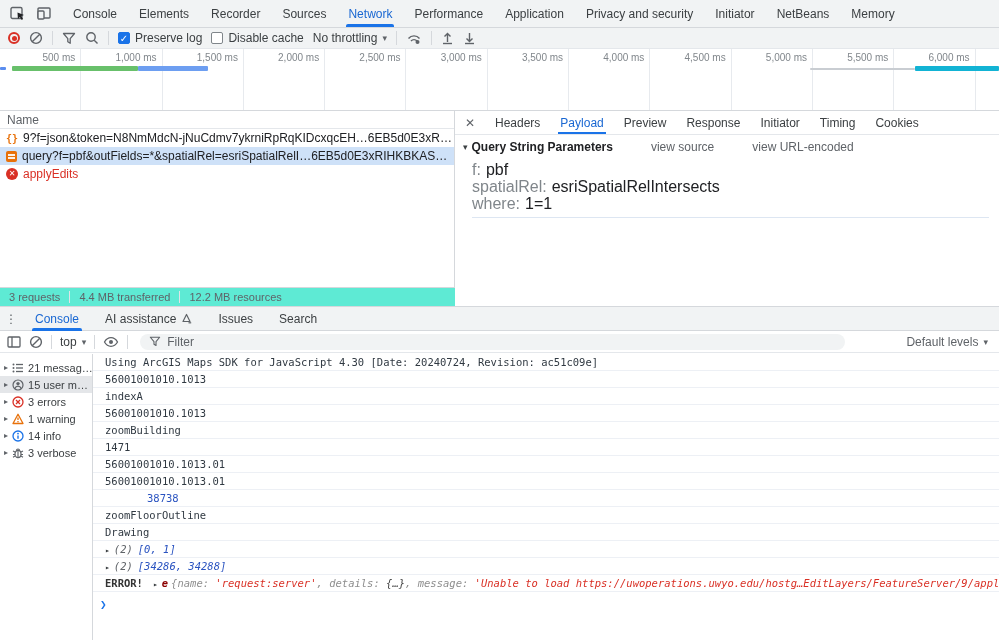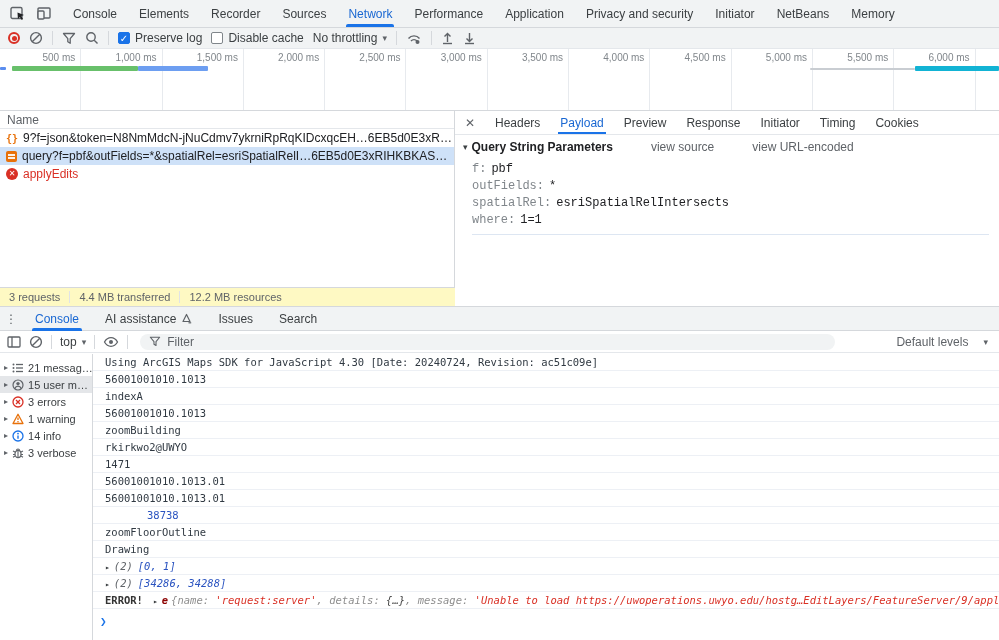--- a/index.html
+++ b/index.html
@@ -48,56 +48,56 @@
   .nl-row.selected { background:#cee1f8; }
   .nl-row.error, .nl-row.error .nl-name { color:#d93025; }
   .nl-name { overflow:hidden; text-overflow:ellipsis; }
   .ic-json { font-family:"DejaVu Sans Mono", monospace; font-weight:bold; font-size:10px; color:#e8710a; flex:none; }
   .ic-doc { width:11px; height:11px; background:#e8710a; border-radius:2px; flex:none; position:relative; }
   .ic-doc::after { content:""; position:absolute; left:2px; top:3px; width:7px; height:2px; background:#fff; box-shadow:0 3px 0 #fff; opacity:.9; }
   .ic-errdot { width:12px; height:12px; background:#d93025; border-radius:50%; color:#fff; font-size:8px; line-height:12px; text-align:center; flex:none; }
 
   
   .netstatus { position:absolute; top:287px; left:0; width:455px; height:19px; border-top:1px solid #d5d8dc;
-    display:flex; align-items:center; font-size:11px; color:#5f6368; background:#fef9c3; }
+    display:flex; align-items:center; font-size:11px; color:#5f6368; background:#5eead4; }
   .netstatus span { padding:0 9px; border-right:1px solid #e0e3e7; }
   .netstatus span:last-child { border-right:none; }
 
   
   .reqpanel { position:absolute; top:111px; left:455px; right:0; height:195px; background:#fff; }
   .rp-tabs { height:24px; display:flex; align-items:center; border-bottom:1px solid #e4e7eb; font-size:12px; color:#3c4043; }
   .rp-close { width:30px; text-align:center; color:#5f6368; font-size:12px; cursor:default; }
   .rp-tab { position:relative; padding:0 10px; height:100%; display:flex; align-items:center; }
   .rp-tab.active { color:#1967d2; }
   .rp-tab.active::after { content:""; position:absolute; left:8px; right:8px; bottom:0; height:2px; background:#1a73e8; }
   .rp-section { display:flex; align-items:center; height:24px; padding-left:8px; font-size:12px; }
   .rp-section .t-caret { font-size:9px; color:#3c4043; margin-right:4px; }
   .rp-title { font-weight:bold; color:#202124; }
   .rp-link { color:#5f6368; margin-left:38px; cursor:default; }
-  .rp-params { padding:2px 10px 0 17px; font-family:Liberation Mono, monospace; font-size:12px; }
+  .rp-params { padding:2px 10px 0 17px; font-family:Liberation Sans, sans-serif; font-size:16px; }
   .rp-param { line-height:17px; white-space:nowrap; }
   .rp-param.wrap { white-space:normal; word-break:break-all; line-height:16px; }
   .p-name { color:#80868b; margin-right:5px; }
   .p-val { color:#202124; }
   .rp-divider { border-bottom:1px solid #dde6f2; margin-top:5px; }
 
   
   .drawer { position:absolute; top:306px; left:0; right:0; bottom:0; background:#fff; }
   .dr-tabs { height:25px; background:#f1f3f4; border-top:1px solid #d5d8dc; border-bottom:1px solid #d5d8dc;
     display:flex; align-items:center; font-size:12px; color:#3c4043; }
   .kebab { width:22px; text-align:center; color:#5f6368; font-size:12px; }
   .dr-tab { position:relative; height:100%; display:flex; align-items:center; gap:5px; padding:0 13px; }
   .dr-tab.active { color:#1967d2; }
   .dr-tab.active::after { content:""; position:absolute; left:10px; right:10px; bottom:-1px; height:3px; background:#1a73e8; border-radius:2px 2px 0 0; }
 
   .con-tools { height:22px; background:#fff; border-bottom:1px solid #e4e7eb; display:flex; align-items:center; gap:8px; padding:0 7px; font-size:12px; color:#3c4043; }
   .filterpill { flex:1; height:16px; background:#f1f3f4; border-radius:9px; display:flex; align-items:center; gap:6px; padding:0 9px; margin:0 8px 0 4px; }
   .filterpill input { border:none; outline:none; background:transparent; font-size:12px; color:#3c4043; width:100%; font-family:"Liberation Sans", sans-serif; }
   .filterpill input::placeholder { color:#5f6368; }
-  .levels { display:flex; align-items:center; gap:15px; color:#5f6368; padding-right:4px;margin-left:45px; }
+  .levels { display:flex; align-items:center; gap:5px; color:#5f6368; padding-right:4px;margin-left:45px; }
 
   .con-body { position:absolute; top:48px; left:0; right:0; bottom:0; display:flex; }
   .con-side { width:93px; flex:none; border-right:1px solid #d5d8dc; font-size:11px; color:#3c4043; padding-top:5px; overflow:hidden; }
   .cs-item { height:17px; display:flex; align-items:center; gap:4px; padding-left:4px; white-space:nowrap; }
   .cs-item.selected { background:#e4e6e9; }
   .cs-dis { font-size:8px; color:#5f6368; flex:none; }
   .cs-ico { flex:none; display:flex; }
 
   .con-msgs { flex:1; font-family:"DejaVu Sans Mono", monospace; font-size:10.5px; color:#303942; overflow:hidden; }
   .crow { height:17px; line-height:17px; border-bottom:1px solid #edf0f5; padding-left:12px; white-space:nowrap; overflow:hidden; }
@@ -301,21 +301,20 @@
         </span>
     </div>
     <div class="rp-section">
       <span class="t-caret">▾</span>
       <span class="rp-title">Query String Parameters</span>
       <span class="rp-link">view source</span>
       <span class="rp-link">view URL-encoded</span>
     </div>
     <div class="rp-params">
       <div class="rp-param"><span class="p-name">f:</span><span class="p-val">pbf</span></div>
-      <div class="rp-param"><span class="p-name">outFields:</span><span class="p-val">*</span></div>
       <div class="rp-param"><span class="p-name">spatialRel:</span><span class="p-val">esriSpatialRelIntersects</span></div>
       <div class="rp-param"><span class="p-name">where:</span><span class="p-val">1=1</span></div>
       <div class="rp-divider"></div>
     </div>
   </div>
 
   <div class="drawer">
     <div class="dr-tabs">
       <span class="kebab">⋮</span>
       <span class="dr-tab active">
@@ -450,21 +449,20 @@
           <span>3 verbose</span>
         </div>
       </div>
 
       <div class="con-msgs">
         <div class="crow"><span>Using ArcGIS Maps SDK for JavaScript 4.30 [Date: 20240724, Revision: ac51c09e]</span></div>
         <div class="crow"><span>56001001010.1013</span></div>
         <div class="crow"><span>indexA</span></div>
         <div class="crow"><span>56001001010.1013</span></div>
         <div class="crow"><span>zoomBuilding</span></div>
-        <div class="crow"><span>rkirkwo2@UWYO</span></div>
         <div class="crow"><span>1471</span></div>
         <div class="crow"><span>56001001010.1013.01</span></div>
         <div class="crow"><span>56001001010.1013.01</span></div>
         <div class="crow num"><span>38738</span></div>
         <div class="crow"><span>zoomFloorOutline</span></div>
         <div class="crow"><span>Drawing</span></div>
         <div class="crow arr">
           <span class="arr-arrow">▸</span><span class="arr-count">(2)</span><span class="arr-val">[0, 1]</span>
         </div>
         <div class="crow arr">

